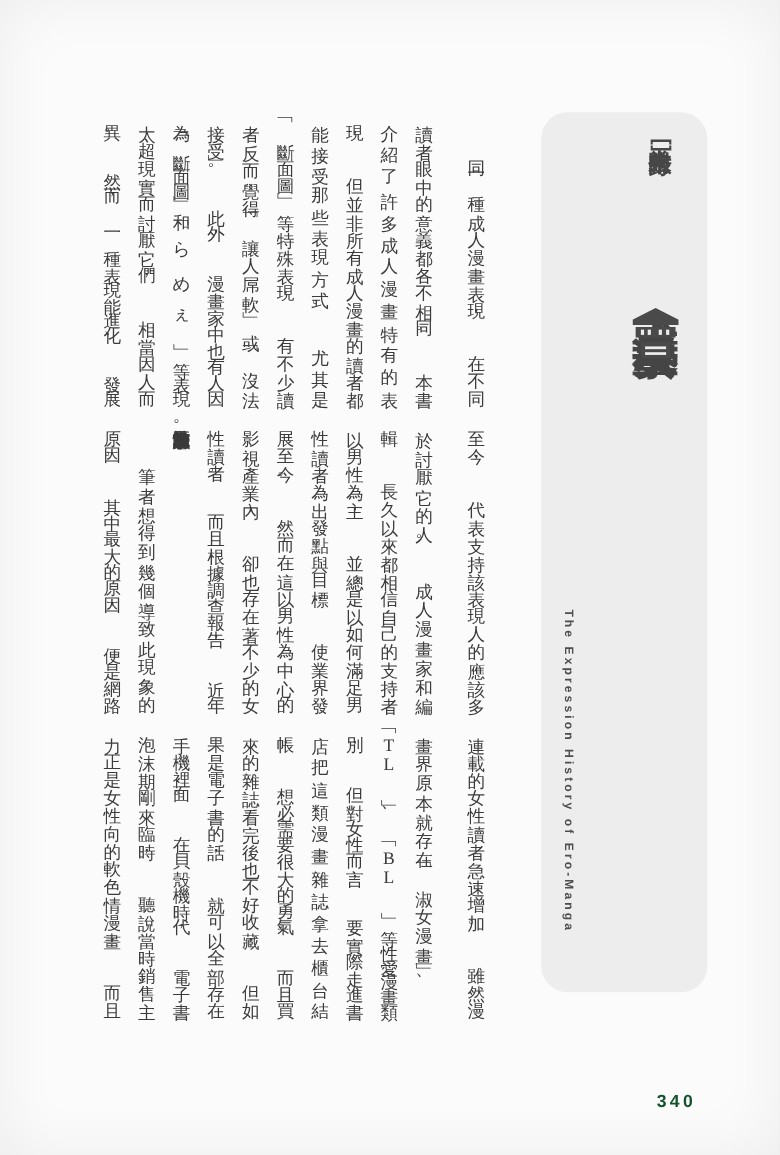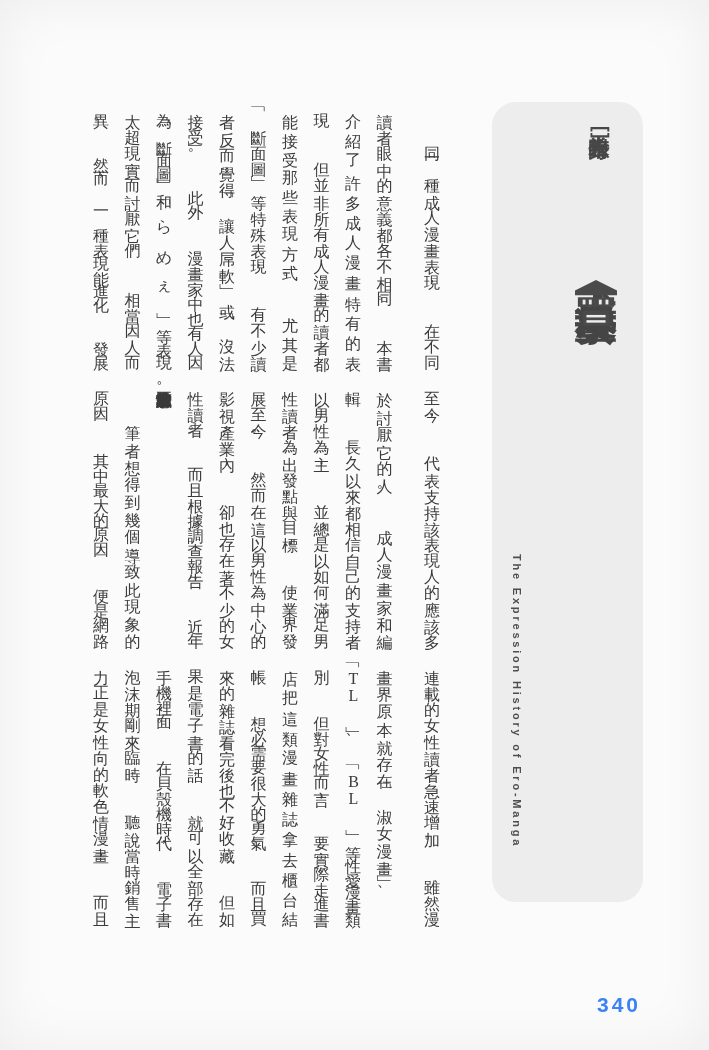--- a/index.html
+++ b/index.html
@@ -54,22 +54,22 @@
   .band p{
     margin:0;line-height:31.5px;
     text-align:justify;text-align-last:justify;
   }
   .band p:first-child{margin-left:16px;} 
   .band p.pend{text-align-last:auto;}    
 
   
   .page-number{
     position:absolute;left:597px;top:993px;
-    font-weight:bold;font-size:21px;letter-spacing:3px;
-    color:#3b82f6;font-family:"Liberation Sans",sans-serif;
+    font-weight:bold;font-size:16px;letter-spacing:3px;
+    color:#14532d;font-family:"Liberation Sans",sans-serif;
   }
 </style>
 </head>
 <body>
 
 <div class="page">
 
   <div class="title-block">
     <div class="kicker">［卷末附錄］</div>
     <div class="main-title">

